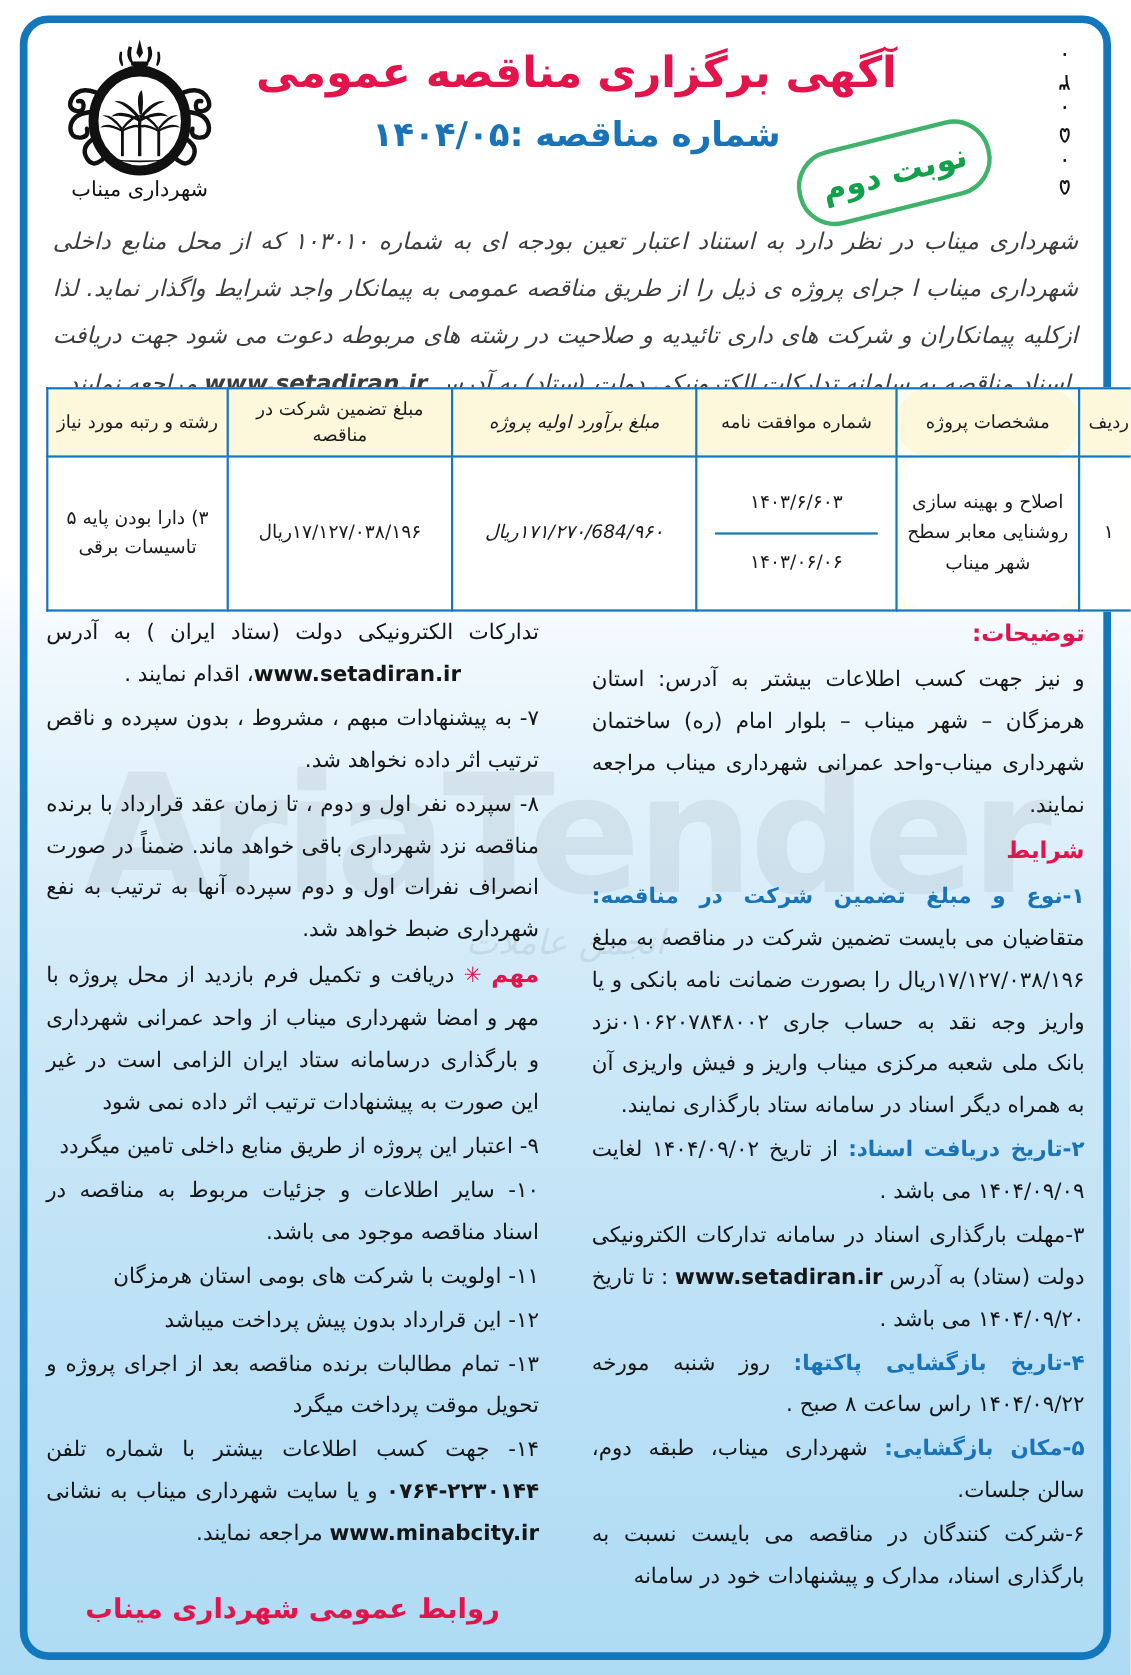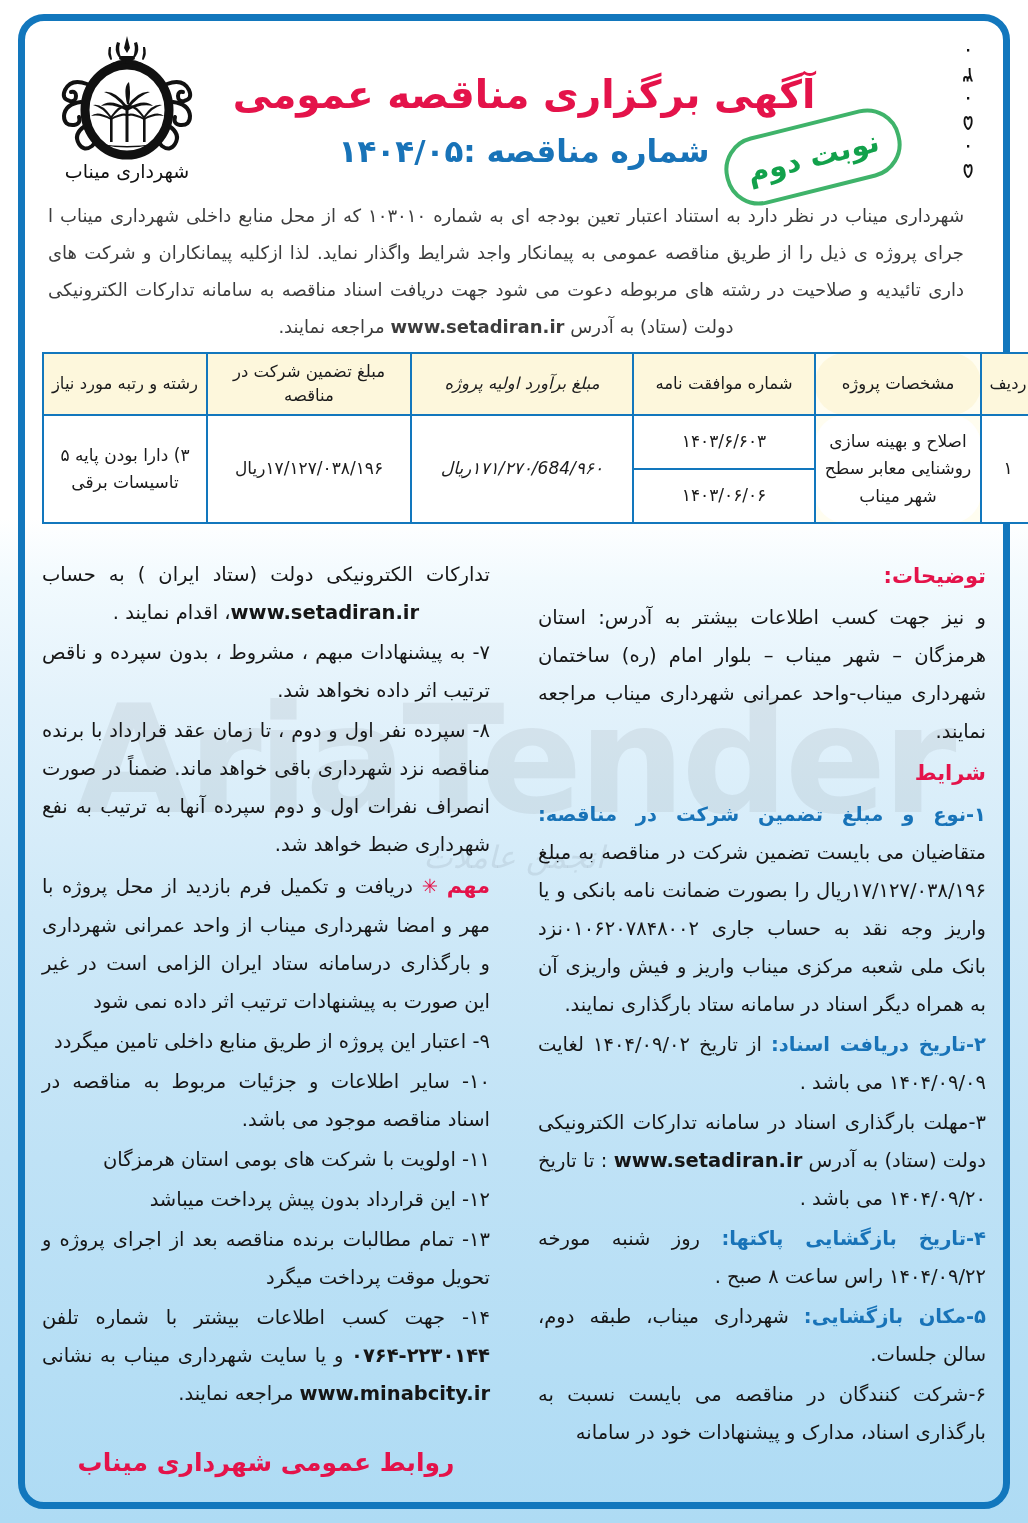--- a/index.html
+++ b/index.html
@@ -99,21 +99,20 @@
     text-orientation: upright;
     transform: rotate(180deg);
     white-space: nowrap;
   }
   #title-block {
     position: absolute;
     right: 180px;
     left: 200px;
     top: 22px;
     text-align: center;
-    margin-top: 28px;
   }
   #main-title {
     font-size: 39px;
     font-weight: bold;
     color: #e4134a;
     line-height: 1.2;
     letter-spacing: -1px;
     white-space: nowrap;
   }
   #tender-number {
@@ -149,28 +148,29 @@
     font-size: 29px;
     font-weight: bold;
     color: #12a14b;
     white-space: nowrap;
   }
 
   
   #intro {
     position: absolute;
     left: 48px;
-    right: 64px;
+    right: 48px;
     top: 198px;
-    font-size: 18px;
+    font-size: 21px;
     line-height: 2.05;
     color: #3d3d3d;
     text-align: justify;
     text-align-last: center;
     z-index: 2;
+    font-style: italic;
   }
   #intro .ltr {
     direction: ltr;
     display: inline-block;
     font-weight: bold;
   }
 
   
   #tender-table {
     position: absolute;
@@ -196,21 +196,21 @@
     padding: 4px 3px;
     line-height: 1.45;
   }
   #tender-table tbody td {
     background: #ffffff;
     font-size: 17px;
     padding: 10px 6px;
     line-height: 1.6;
   }
   #tender-table td.nested {
-    padding: 0;
+    padding: 16px;
   }
   #tender-table td.nested .sub {
     height: 52px;
     display: flex;
     align-items: center;
     justify-content: center;
     font-size: 17px;
   }
   #tender-table td.nested .sub + .sub {
     border-top: 2px solid #1277bd;
@@ -416,21 +416,21 @@
     </p>
 
     <p class="p">
       <span>۶-</span><span>شرکت کنندگان در مناقصه می بایست نسبت به بارگذاری اسناد، مدارک و پیشنهادات خود در سامانه</span>
     </p>
   </div>
 
   <div class="col" id="col-left">
 
     <p class="p center-last">
-      <span>تدارکات الکترونیکی دولت (ستاد ایران ) به حساب</span>
+      <span>تدارکات الکترونیکی دولت (ستاد ایران ) به آدرس</span>
       <span class="ltr">www.setadiran.ir</span><span>، اقدام نمایند .</span>
     </p>
 
     <p class="p">۷- به پیشنهادات مبهم ، مشروط ، بدون سپرده و ناقص ترتیب اثر داده نخواهد شد.</p>
     <p class="p">۸- سپرده نفر اول و دوم ، تا زمان عقد قرارداد با برنده مناقصه نزد شهرداری باقی خواهد ماند. ضمناً در صورت انصراف نفرات اول و دوم سپرده آنها به ترتیب به نفع شهرداری ضبط خواهد شد.</p>
 
     <p class="p">
       <span class="head-red">مهم</span>
       <span class="asterisk">✳</span>
       <span>دریافت و تکمیل فرم بازدید از محل پروژه با مهر و امضا شهرداری میناب از واحد عمرانی شهرداری و بارگذاری درسامانه ستاد ایران الزامی است در غیر این صورت به پیشنهادات ترتیب اثر داده نمی شود</span>

